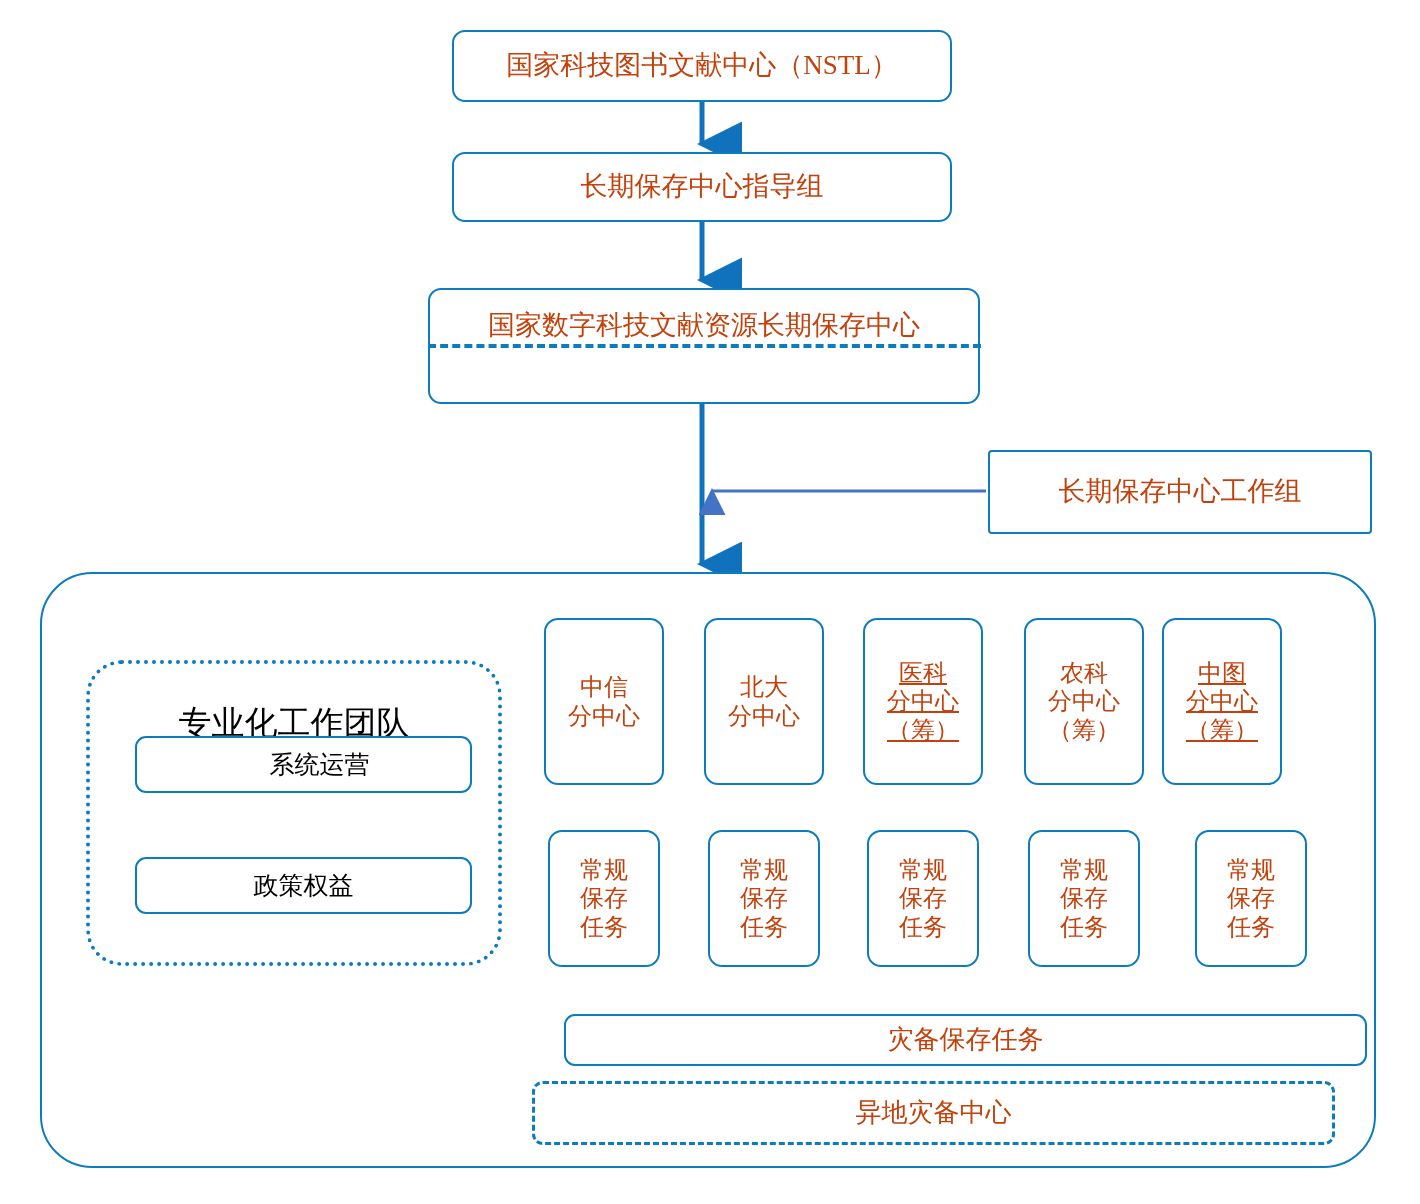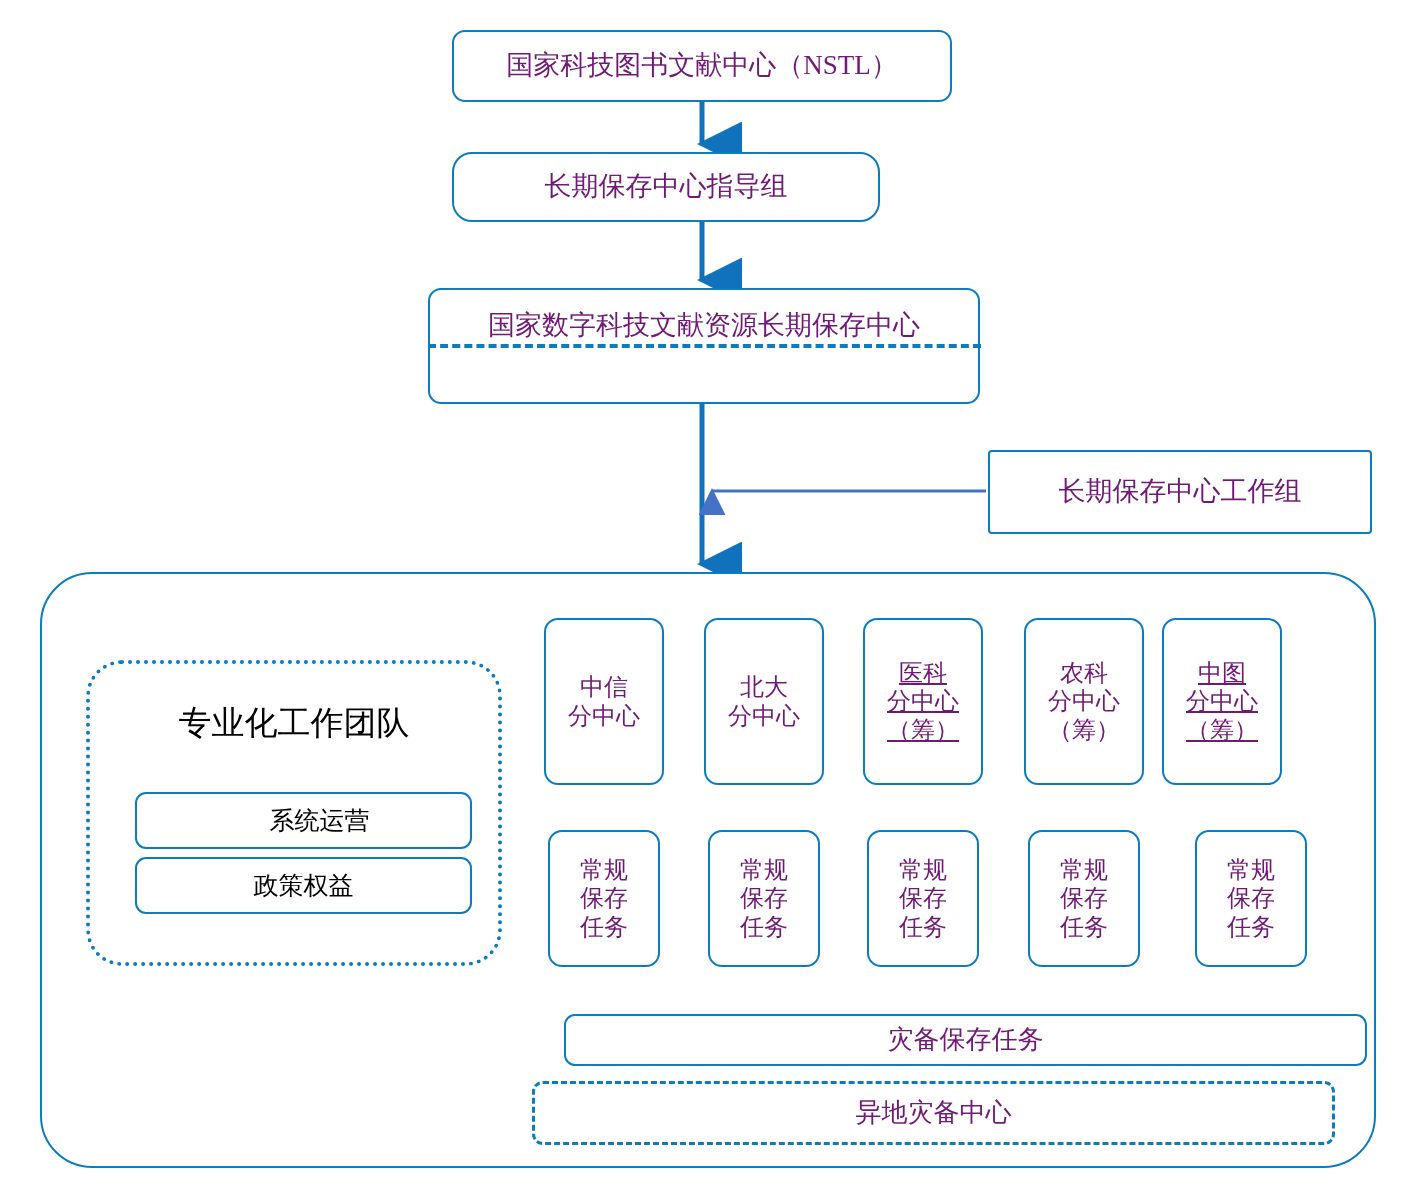--- a/index.html
+++ b/index.html
@@ -21,27 +21,27 @@
   .node {
     position: absolute;
     box-sizing: border-box;
     border: 2.5px solid #0D7CBF;
     background: #ffffff;
     display: flex;
     align-items: center;
     justify-content: center;
     text-align: center;
     line-height: 1.18;
-    color: #701a75;
+    color: #c2410c;
   }
   .lbl { display: block; white-space: pre-line; }
 
   
   #box-nstl      { left: 452px; top: 30px;  width: 500px; height: 72px;  border-radius: 13px; font-size: 27px; }
-  #box-guide     { left: 452px; top: 152px; width: 428px; height: 70px;  border-radius: 20px; font-size: 27px; }
+  #box-guide     { left: 452px; top: 152px; width: 500px; height: 70px;  border-radius: 13px; font-size: 27px; }
 
   #box-center {
     left: 428px; top: 288px; width: 552px; height: 116px;
     border-radius: 13px;
     display: block;
     padding: 16px;
   }
   #box-center .ctr-row {
     height: 50%;
     display: flex; align-items: center; justify-content: center;
@@ -91,21 +91,21 @@
     left: 135px;
     width: 337px;
     height: 57px;
     box-sizing: border-box;
     border: 2.5px solid #0D7CBF;
     border-radius: 11px;
     background: #ffffff;
     display: flex; align-items: center; justify-content: center;
     font-size: 25px;
   }
-  #team-sub-0 { top: 792px; padding-left: 32px; }
+  #team-sub-0 { top: 736px; padding-left: 32px; }
   #team-sub-1 { top: 857px; }
 
   
   .subcenter {
     position: absolute;
     top: 618px;
     width: 120px;
     height: 167px;
     border-radius: 14px;
     font-size: 24px;

